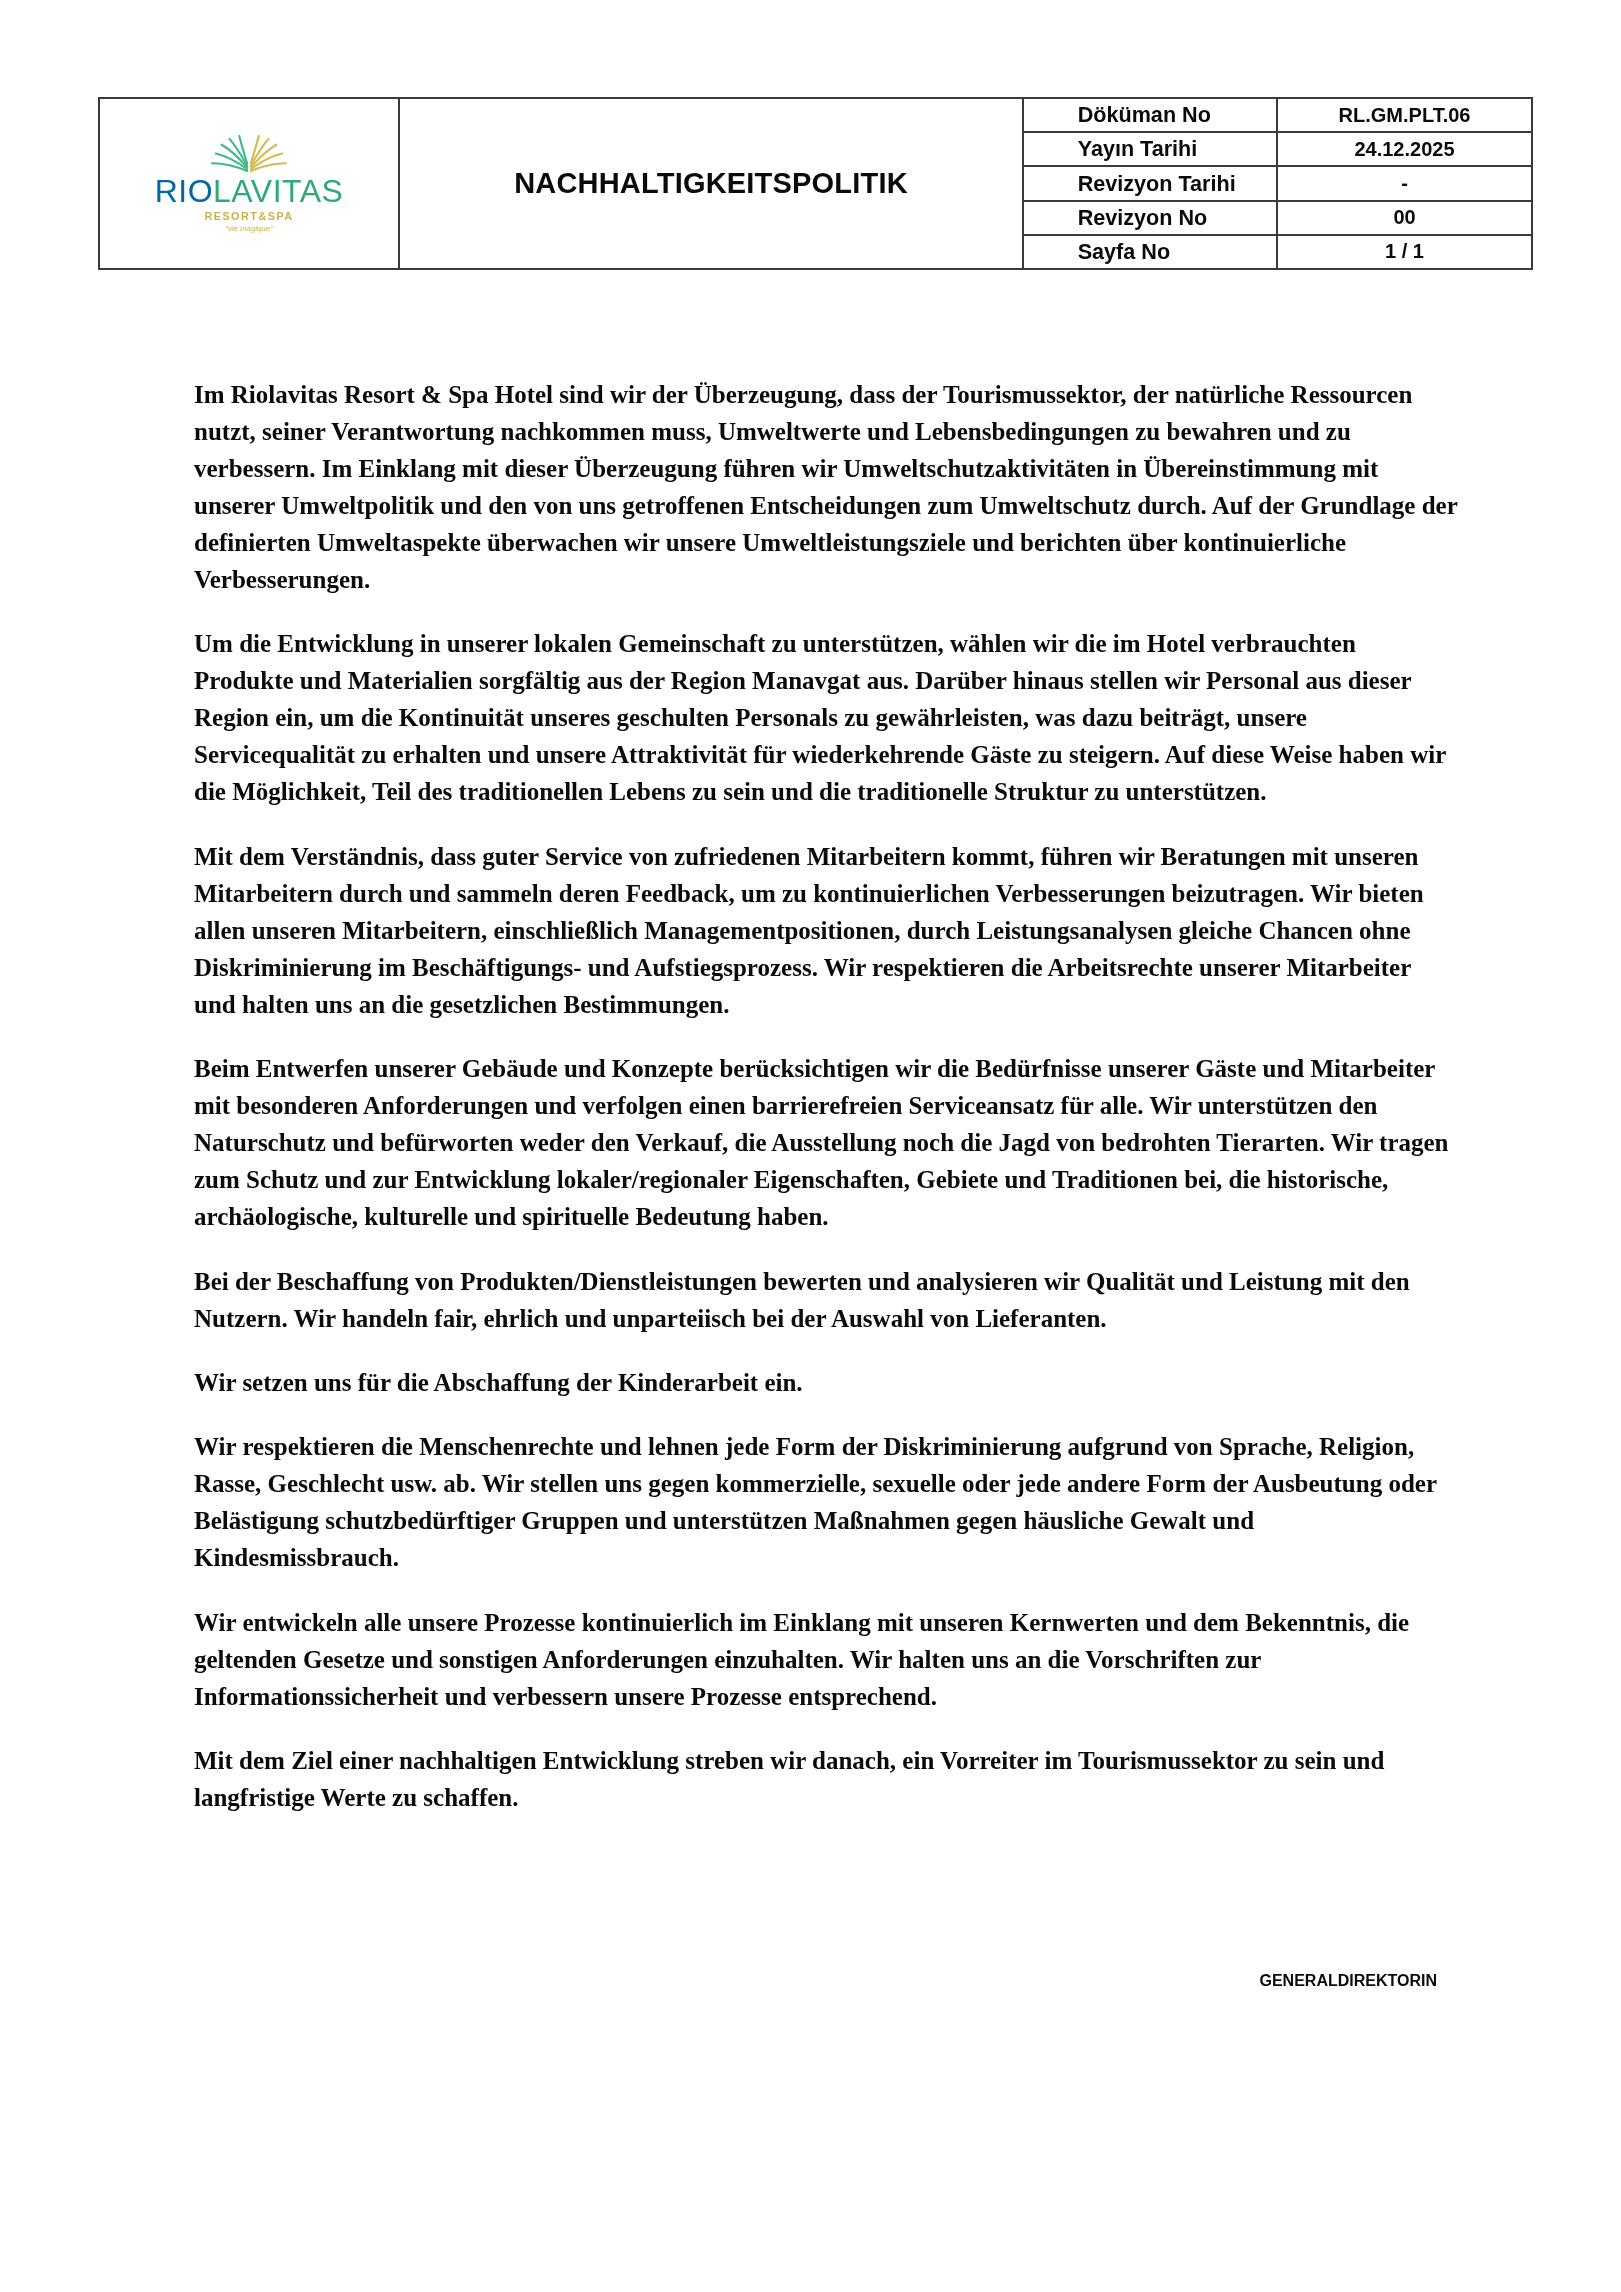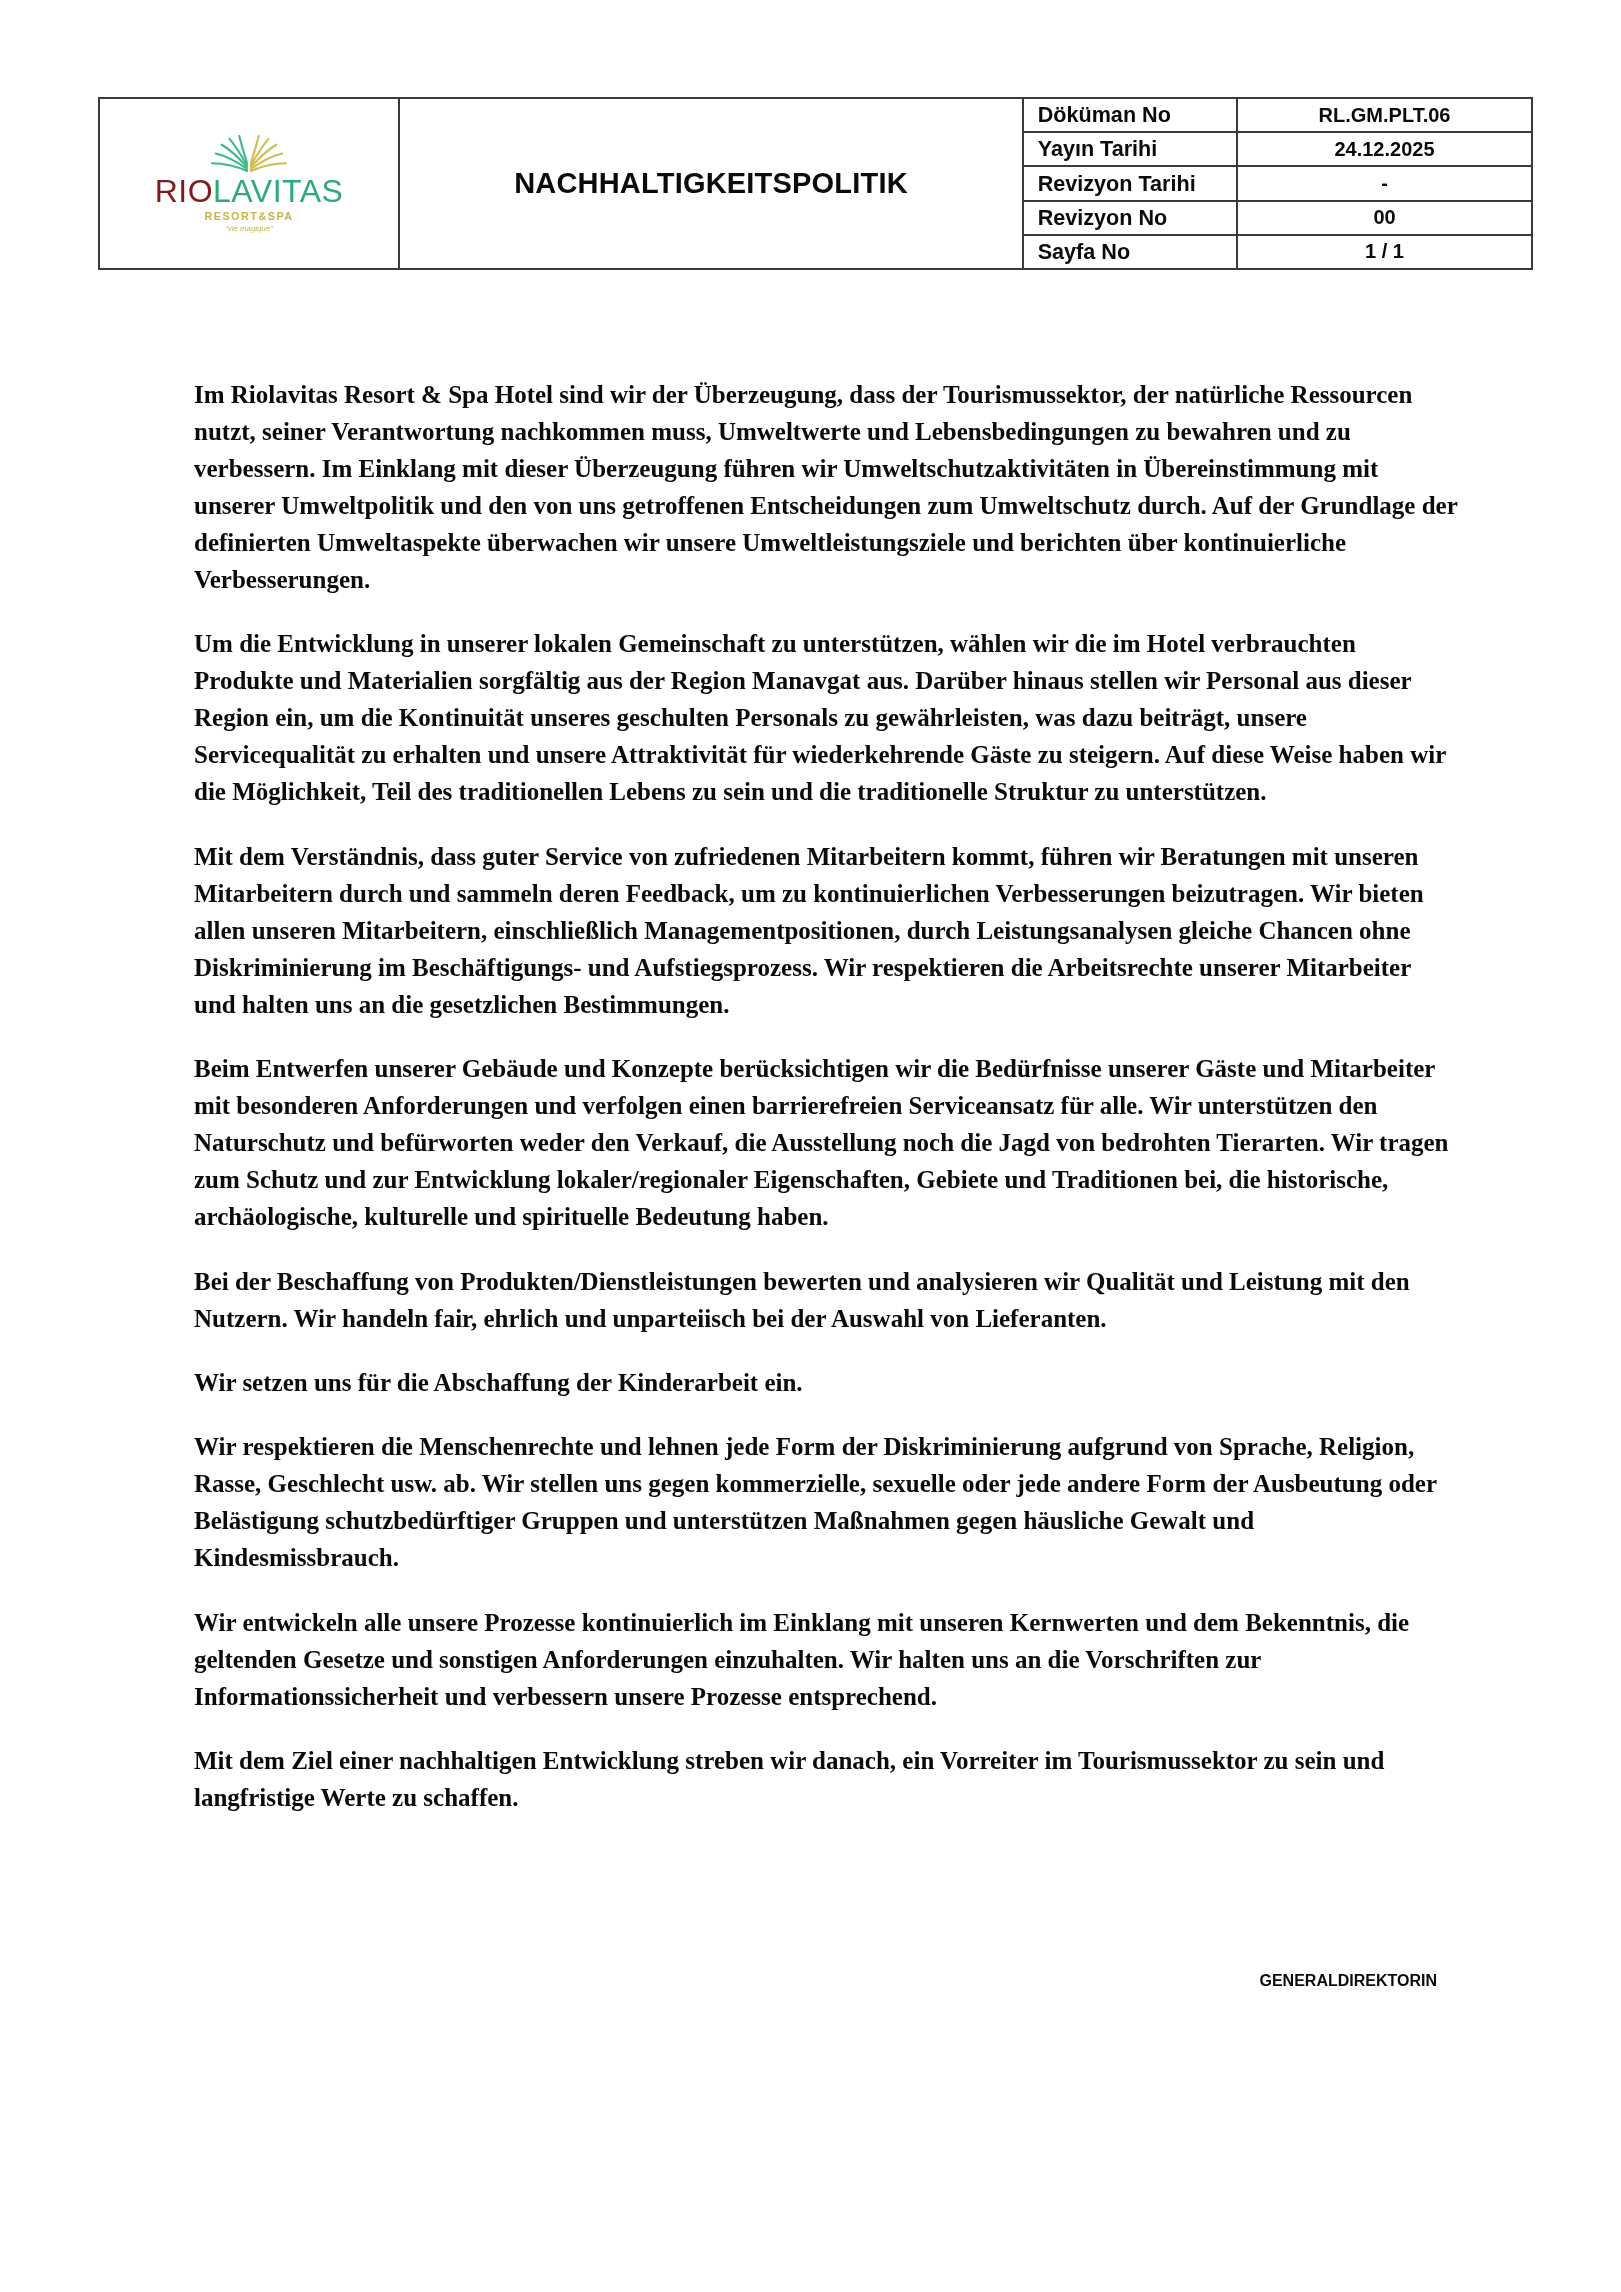--- a/index.html
+++ b/index.html
@@ -10,31 +10,31 @@
   .header {
     position: absolute; left: 98px; top: 97px; width: 1435px; height: 173px;
     border: 2px solid #3a3a3a; box-sizing: border-box; display: flex;
   }
   .logo-cell {
     width: 300px; border-right: 2px solid #3a3a3a; box-sizing: border-box;
     display: flex; flex-direction: column; align-items: center; justify-content: center;
   }
   .logo-fan { width: 118px; height: 39px; margin-bottom: 2px; }
   .logo-word { font-size: 32px; letter-spacing: 0.5px; line-height: 1; font-weight: 400; }
-  .logo-rio { color: #7f1d1d; }
+  .logo-rio { color: #0369a1; }
   .logo-lavitas { color: #2fa97a; }
   .logo-sub { color: #c9b24a; font-size: 10.8px; font-weight: 700; letter-spacing: 1.5px; margin-top: 3.9px; }
   .logo-tag { color: #c9b24a; font-size: 7.8px; font-style: italic; margin-top: 2px; }
   .title-cell {
     width: 624px; border-right: 2px solid #3a3a3a; box-sizing: border-box;
     display: flex; align-items: center; justify-content: center;
     font-size: 29px; font-weight: 700; letter-spacing: 0.2px;
   }
   .meta-table { flex: 1; display: flex; flex-direction: column; }
-  .meta-row { flex: 1; display: flex; border-bottom: 2px solid #3a3a3a; }
+  .meta-row { flex: 1; display: flex; border-bottom: 2px solid #3a3a3a; padding-left: 40px; }
   .meta-row:last-child { border-bottom: none; }
   .meta-label {
     width: 214px; border-right: 2px solid #3a3a3a; box-sizing: border-box;
     font-size: 21.6px; font-weight: 700; padding-left: 13.7px; display: flex; align-items: center;
   }
   .meta-value {
     flex: 1; font-size: 20px; font-weight: 700; display: flex; align-items: center; justify-content: center;
   }
   .content {
     position: absolute; left: 194px; top: 376px; width: 1264px;

